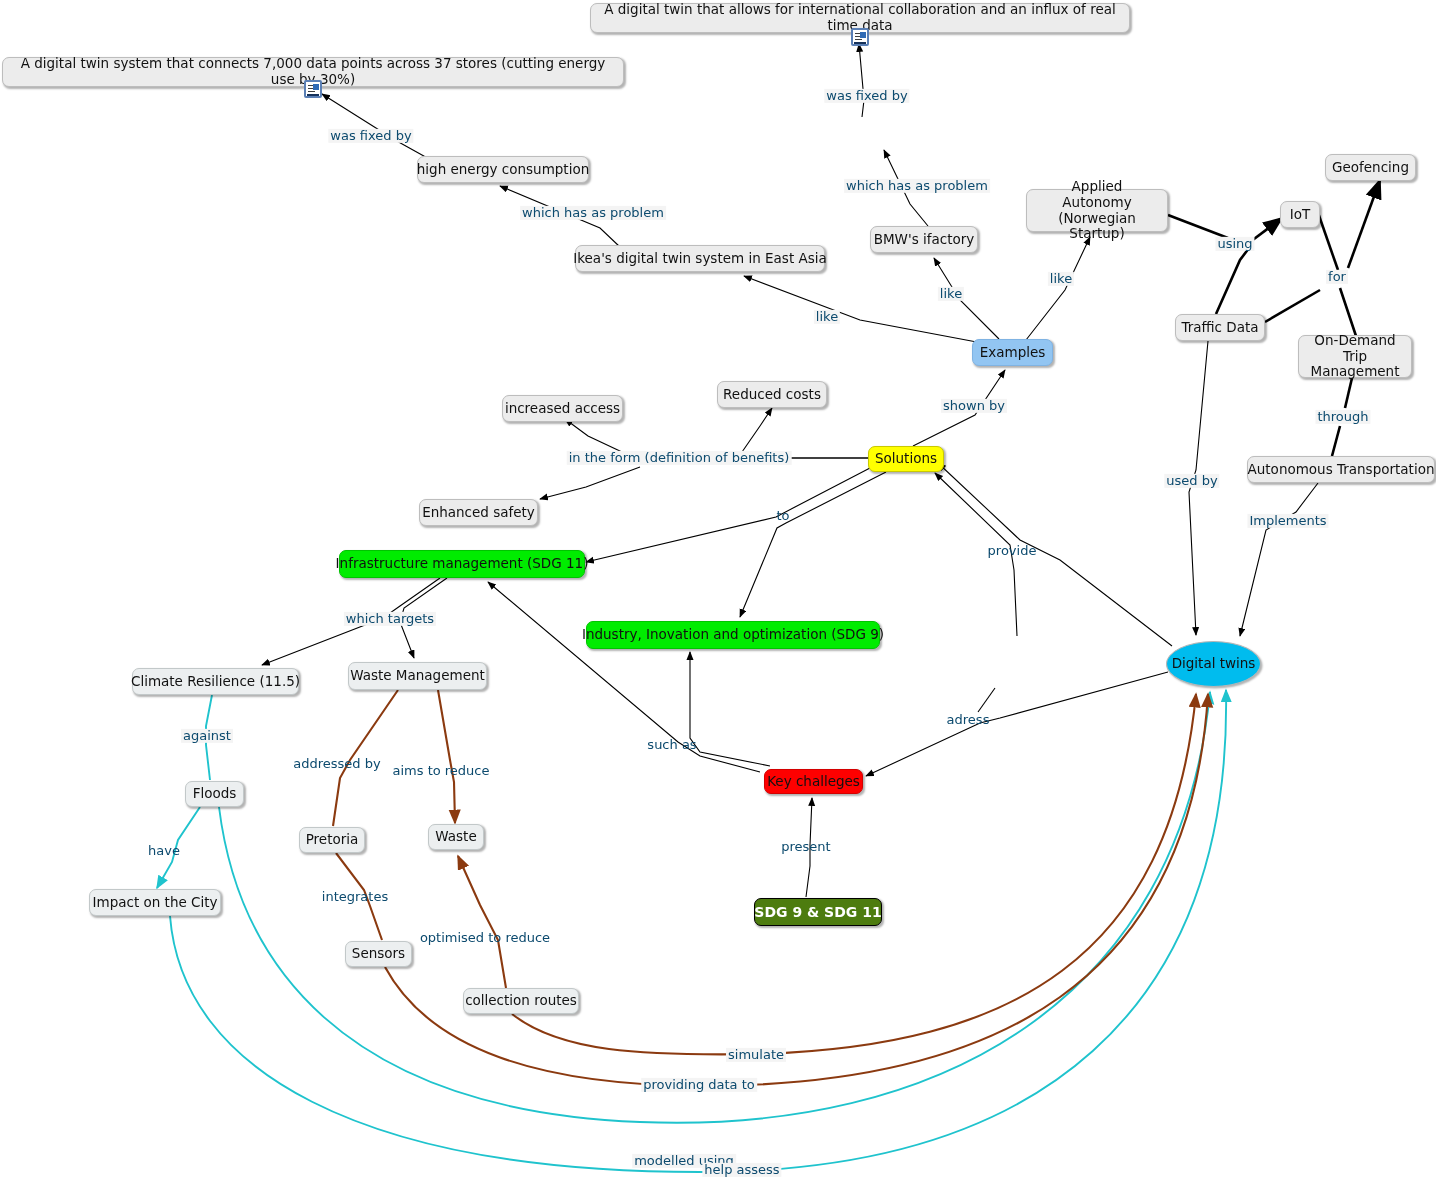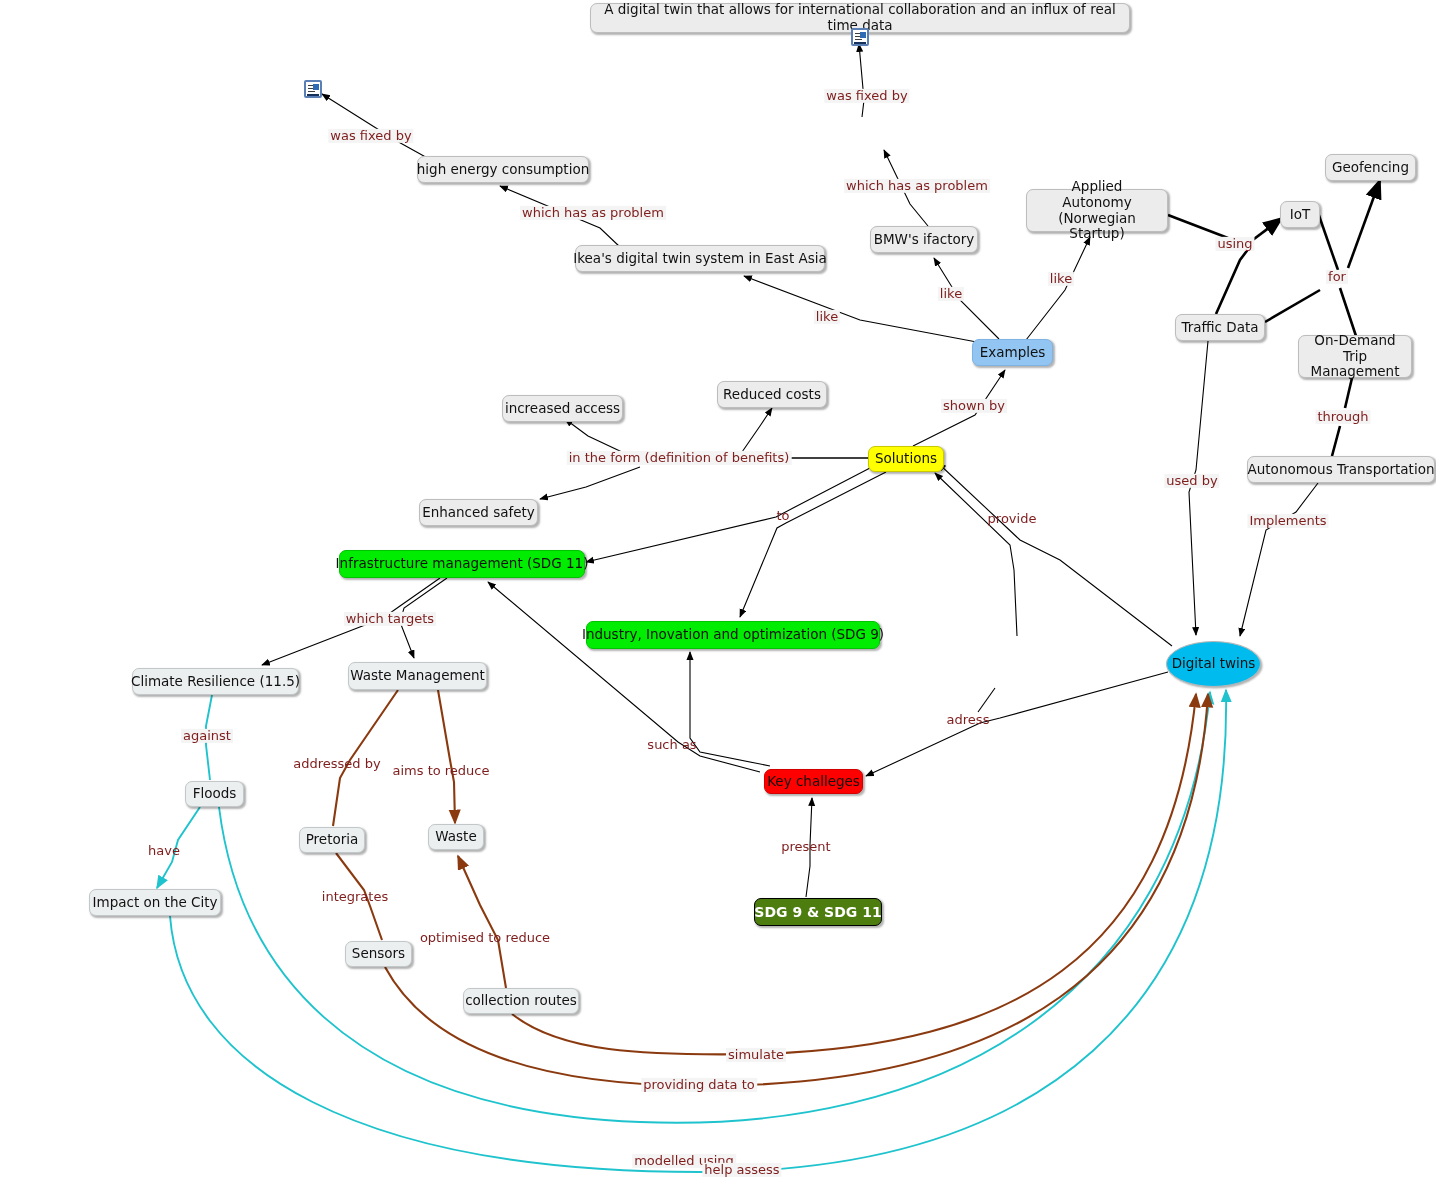--- a/index.html
+++ b/index.html
@@ -40,21 +40,21 @@
   .node.black{background:#4d7c0f;border-color:#000;color:#ffffff;font-weight:bold;font-size:14px;}
   .node.ellipse{
     background:#00bcee;border:1px solid #b6b6b6;border-radius:50%;
     box-shadow:1.5px 1.5px 2px rgba(0,0,0,.30);
   }
 
   
   .elabel{
     position:absolute;
     font-size:13px;
-    color:#7f1d1d;
+    color:#0c4a6e;
     background:#f4f4f4;
     white-space:nowrap;
     padding:0 2px;
     z-index:4;
     transform:translate(-50%,-50%);
     line-height:1.1;
   }
   .elabel.nobg{background:transparent;}
 
   
@@ -182,20 +182,23 @@
       <path d="M385,967 C430,1050 540,1085 700,1086 C1000,1086 1190,980 1208,694" marker-end="url(#ahb)"></path>
 
       <path d="M512,1014 C560,1052 640,1056 760,1054 C1010,1046 1170,960 1196,694" marker-end="url(#ahb)"></path>
     </g>
   </svg>
 
   <div class="node plain multiline" style="left:590px;top:3px;width:540px;height:30px;">
     <span>A digital twin that allows for international collaboration and an influx of real time data</span>
   </div>
 
+  <div class="node plain multiline" style="left:2px;top:57px;width:622px;height:30px;">
+    <span>A digital twin system that connects 7,000 data points across 37 stores (cutting energy use by 30%)</span>
+  </div>
 
 
   <div class="node plain" style="left:417px;top:156px;width:172px;height:27px;">
     <span>high energy consumption</span>
   </div>
 
   <div class="node plain" style="left:870px;top:226px;width:108px;height:27px;">
     <span>BMW's ifactory</span>
   </div>
 
@@ -327,21 +330,21 @@
   <span class="elabel" style="left:951px;top:294px;">like</span>
   <span class="elabel" style="left:1061px;top:279px;">like</span>
   <span class="elabel" style="left:1235px;top:244px;">using</span>
   <span class="elabel" style="left:1337px;top:277px;">for</span>
   <span class="elabel" style="left:1343px;top:417px;">through</span>
   <span class="elabel" style="left:1288px;top:521px;">Implements</span>
   <span class="elabel" style="left:1192px;top:481px;">used by</span>
   <span class="elabel" style="left:974px;top:406px;">shown by</span>
   <span class="elabel" style="left:679px;top:458px;">in the form  (definition of benefits)</span>
   <span class="elabel nobg" style="left:783px;top:516px;">to</span>
-  <span class="elabel nobg" style="left:1012px;top:519px;text-align:center;">provide</span>
+  <span class="elabel nobg" style="left:1012px;top:551px;text-align:center;">provide</span>
   <span class="elabel" style="left:390px;top:619px;">which targets</span>
   <span class="elabel nobg" style="left:672px;top:745px;">such as</span>
   <span class="elabel nobg" style="left:968px;top:720px;">adress</span>
   <span class="elabel nobg" style="left:806px;top:847px;">present</span>
   <span class="elabel" style="left:207px;top:736px;">against</span>
   <span class="elabel nobg" style="left:164px;top:851px;">have</span>
   <span class="elabel nobg" style="left:337px;top:764px;">addressed by</span>
   <span class="elabel nobg" style="left:441px;top:771px;">aims to reduce</span>
   <span class="elabel nobg" style="left:355px;top:897px;">integrates</span>
   <span class="elabel nobg" style="left:485px;top:938px;">optimised to reduce</span>

